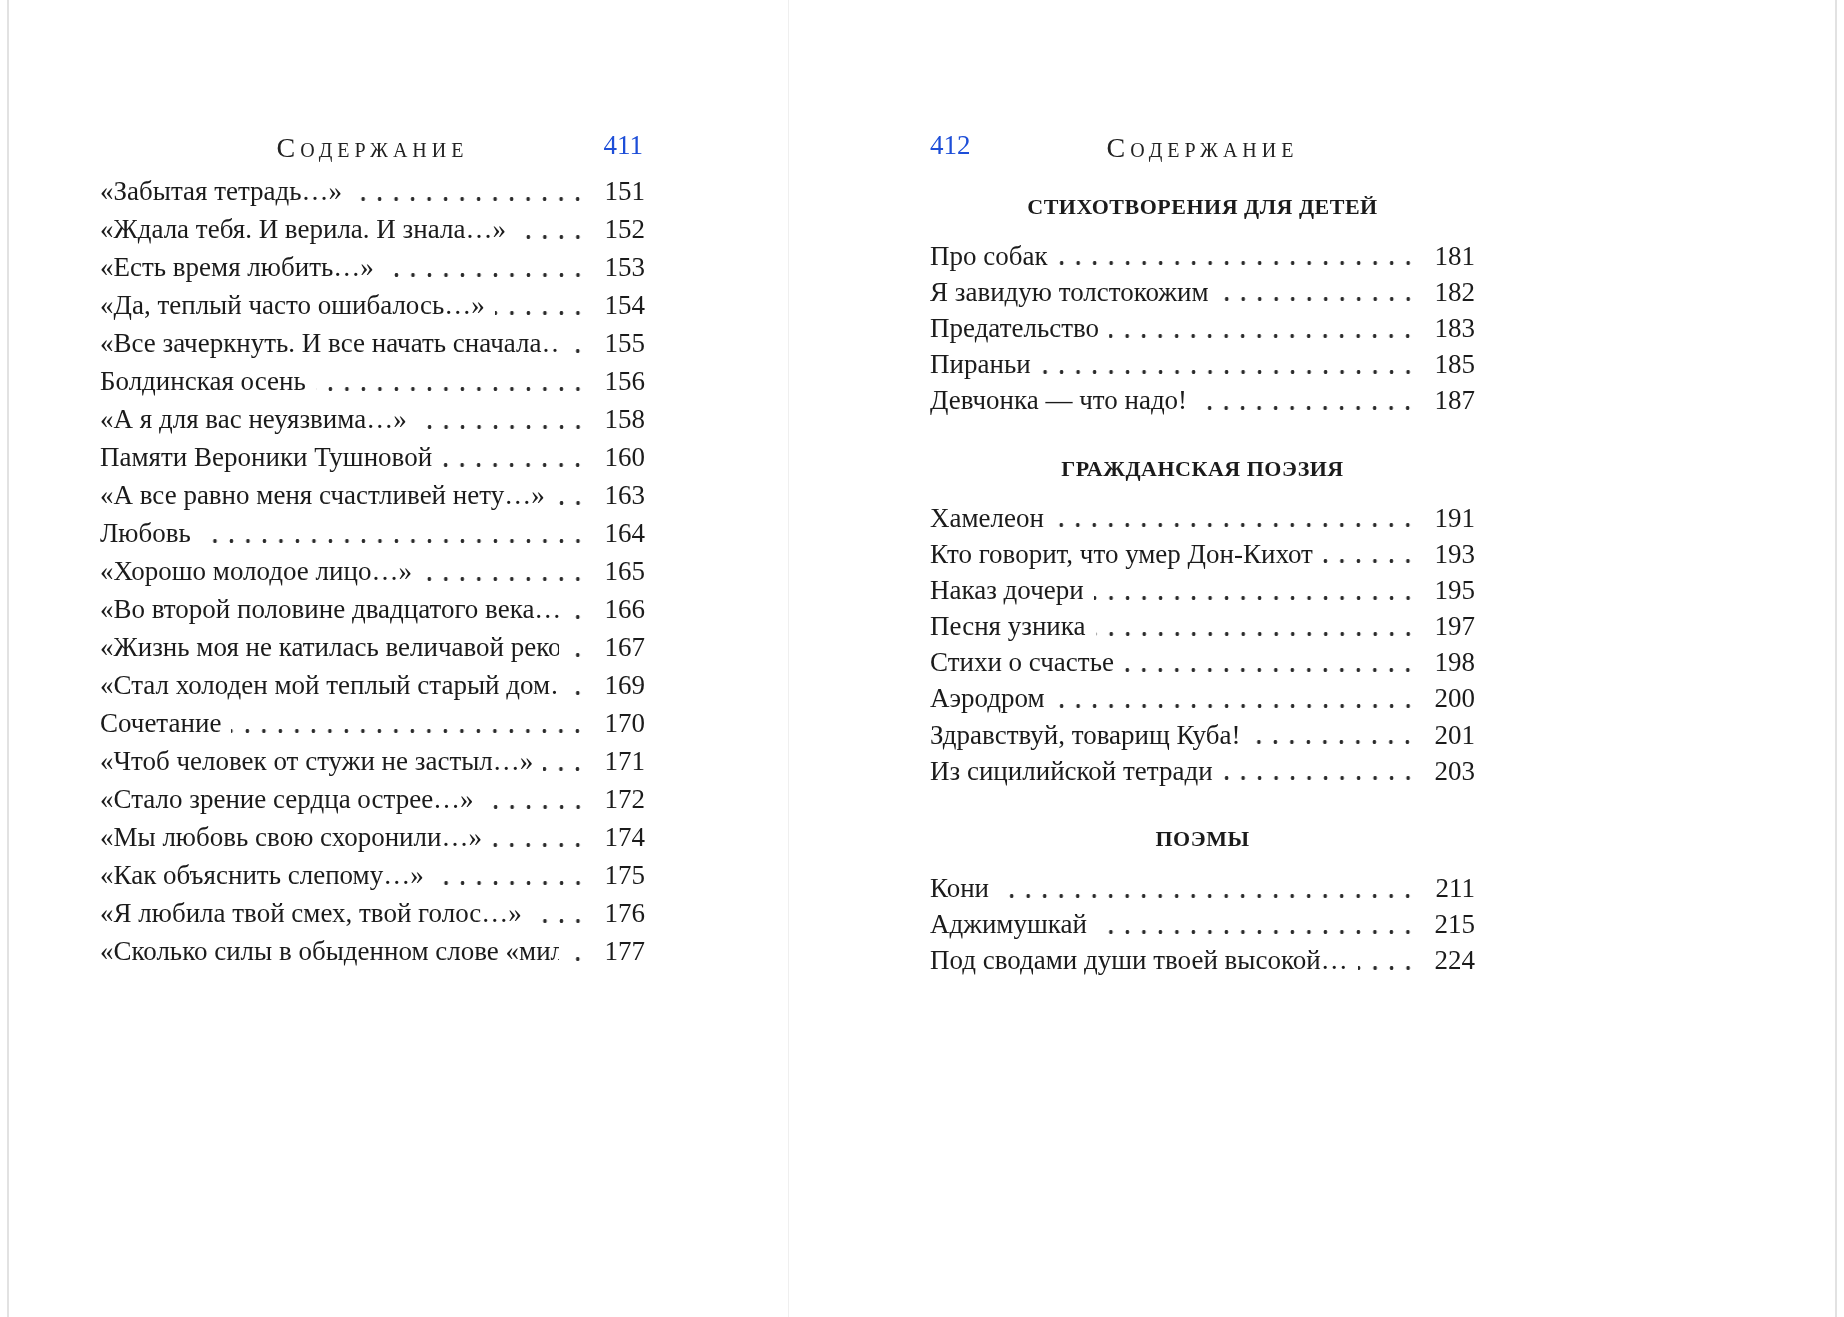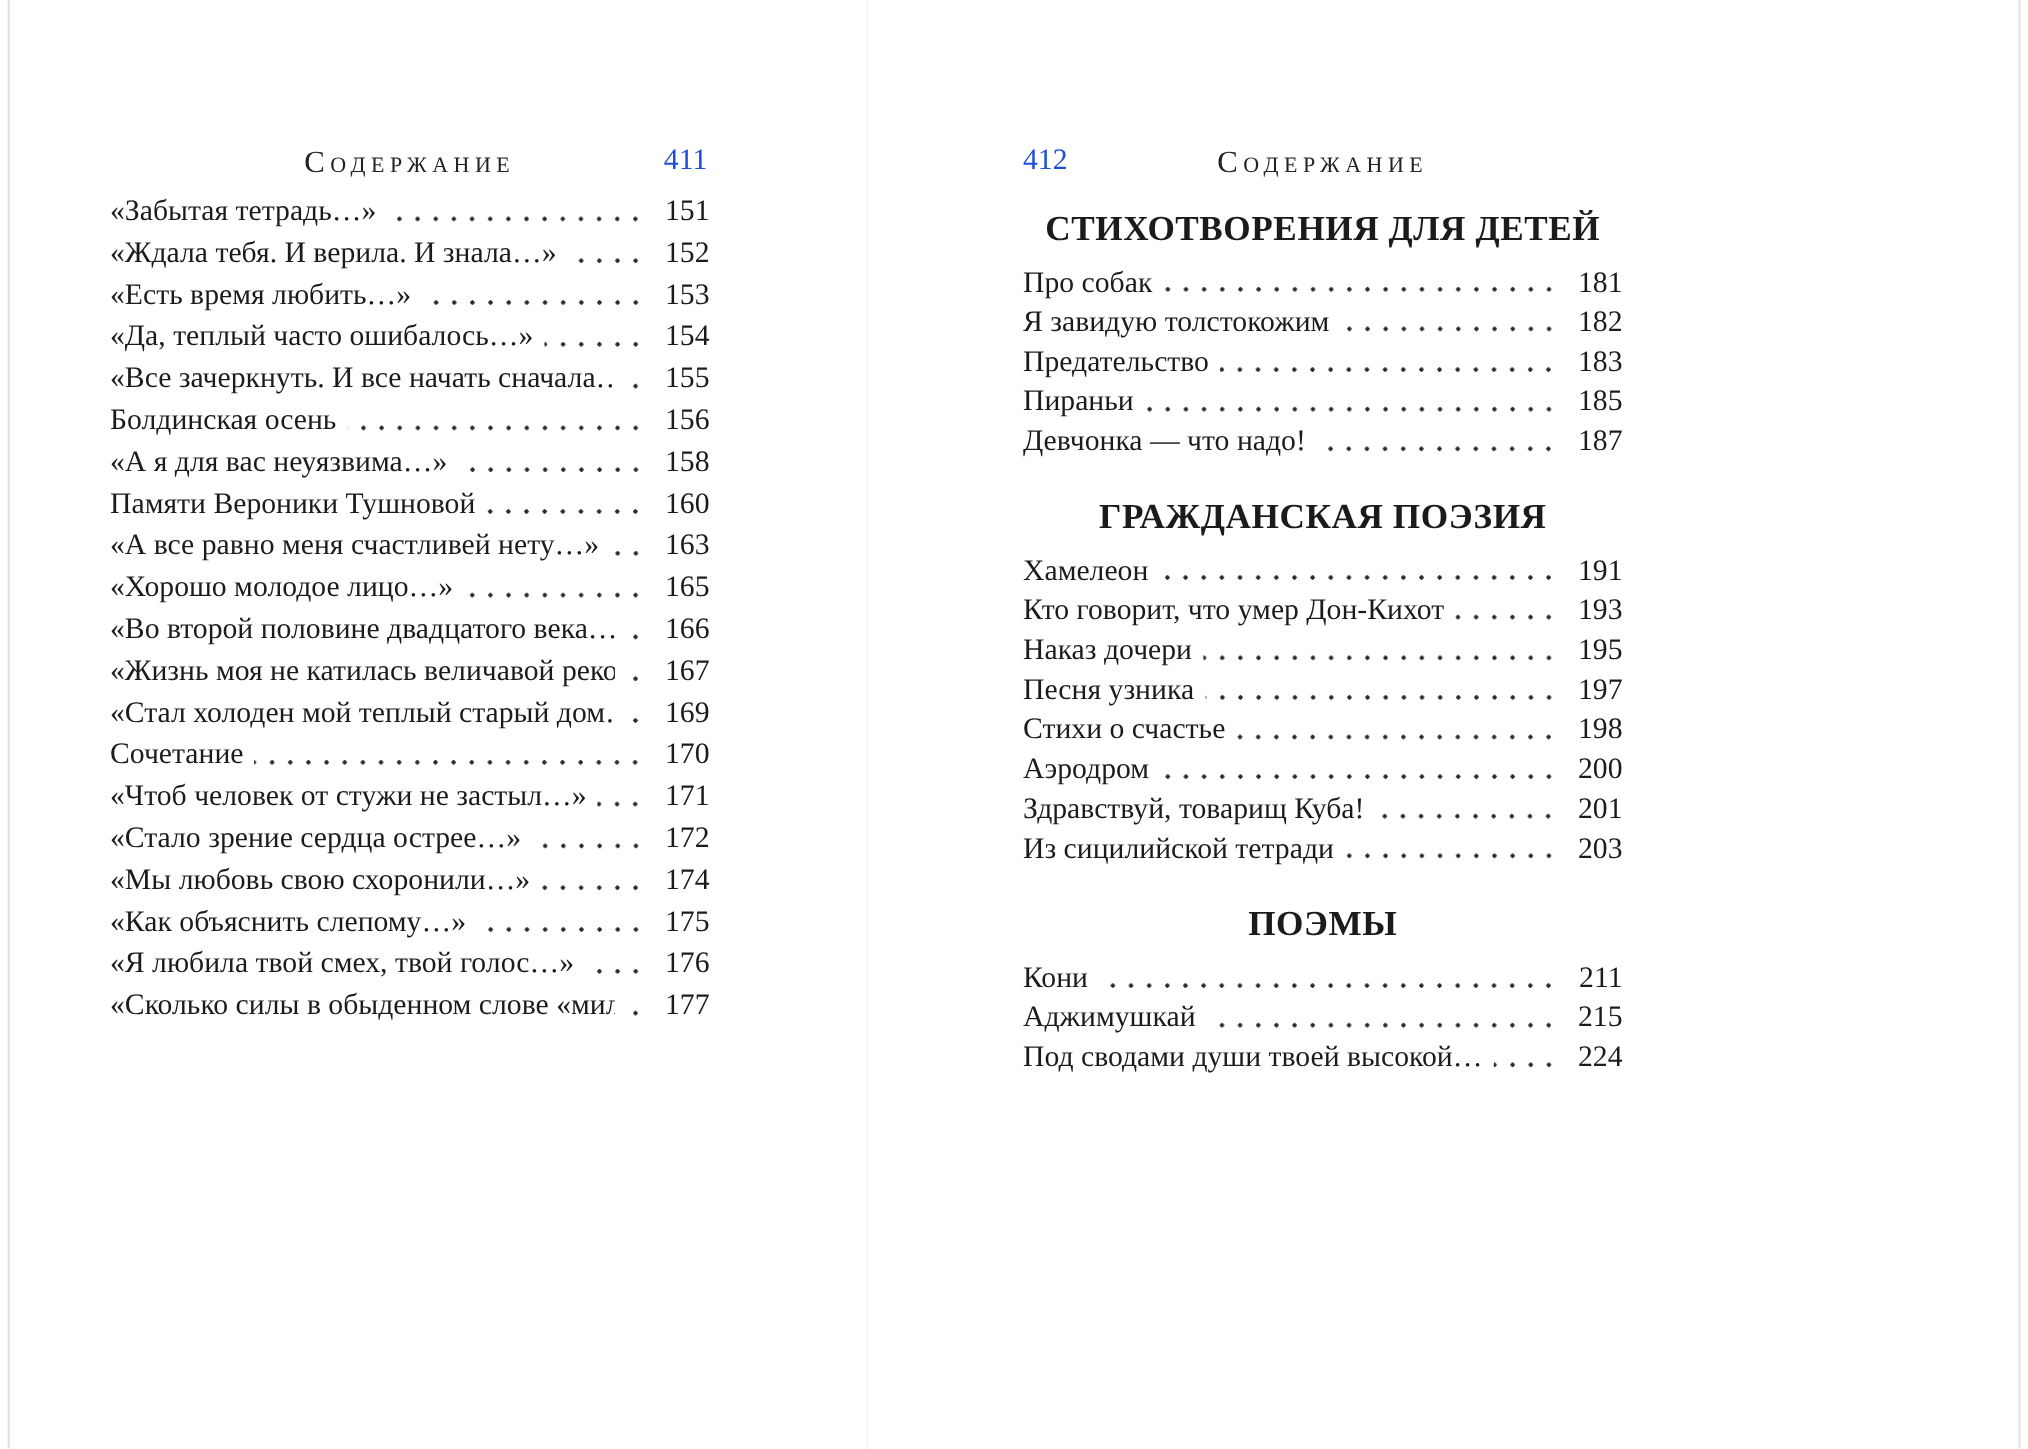--- a/index.html
+++ b/index.html
@@ -97,21 +97,21 @@
     min-width: 50px;
     text-align: right;
     white-space: nowrap;
   }
 
   #right-sections { margin-top: 30px; }
   .toc-section + .toc-section { margin-top: 35px; }
   .section-heading {
     font-weight: bold;
     text-align: center;
-    font-size: 32px;
+    font-size: 22px;
     letter-spacing: 0.5px;
     height: 30px;
     line-height: 30px;
     margin-bottom: 16px;
     white-space: nowrap;
   }
 </style>
 </head>
 <body>
 
@@ -163,20 +163,25 @@
         </div>
         <div class="toc-row">
           <span class="toc-title">Памяти Вероники Тушновой</span>
           <span class="leader"></span>
           <span class="toc-page">160</span>
         </div>
         <div class="toc-row">
           <span class="toc-title">«А все равно меня счастливей нету…»</span>
           <span class="leader"></span>
           <span class="toc-page">163</span>
+        </div>
+        <div class="toc-row">
+          <span class="toc-title">Любовь</span>
+          <span class="leader"></span>
+          <span class="toc-page">164</span>
         </div>
         <div class="toc-row">
           <span class="toc-title">«Хорошо молодое лицо…»</span>
           <span class="leader"></span>
           <span class="toc-page">165</span>
         </div>
         <div class="toc-row">
           <span class="toc-title">«Во второй половине двадцатого века…»</span>
           <span class="leader"></span>
           <span class="toc-page">166</span>

